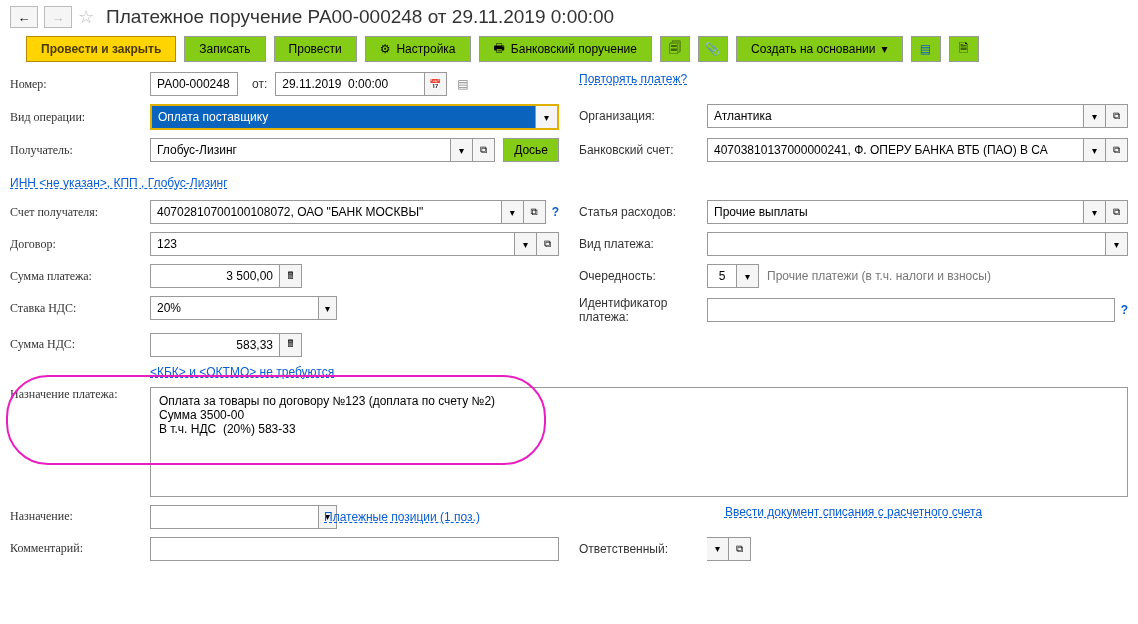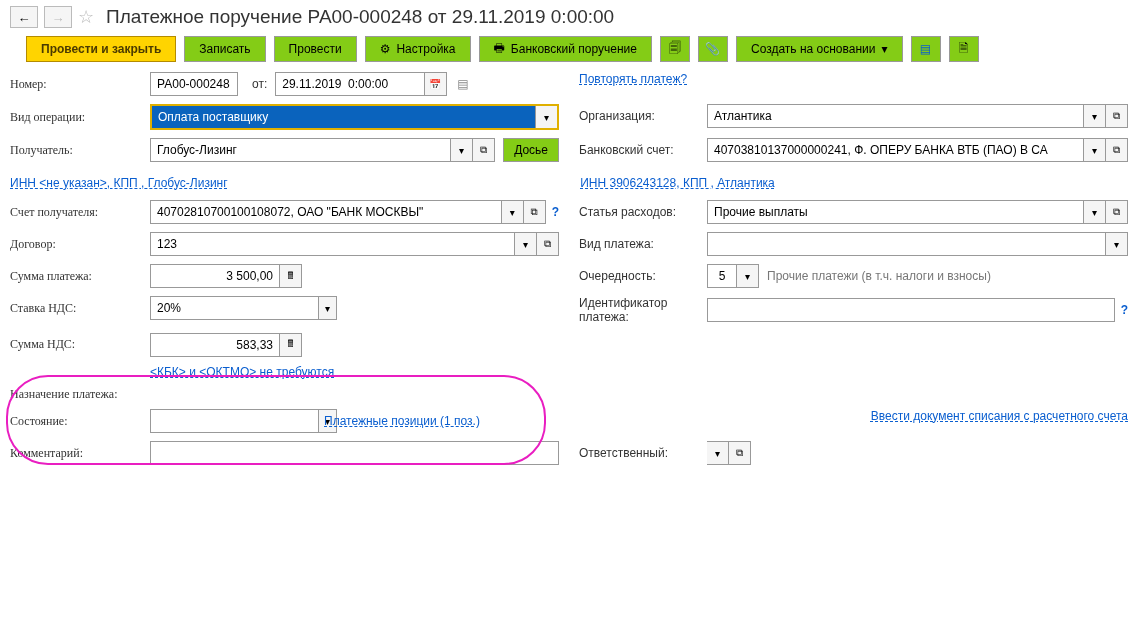--- a/index.html
+++ b/index.html
@@ -256,21 +256,20 @@
         <input class="input" style="flex: 1 1 0%;" value="40703810137000000241, Ф. ОПЕРУ БАНКА ВТБ (ПАО) В СА">
         <button class="dd-btn">▾</button>
         <button class="open-btn">⧉</button>
       </div>
     </div>
   </div>
 </div>
 
 <div class="linkrow">
   <span class="link">ИНН &lt;не указан&gt;, КПП , Глобус-Лизинг</span>
-  <span class="link" style="flex:0 0 49%;">ИНН 3906243128, КПП , Атлантика</span>
 </div>
 
 <div class="cols">
   <div class="col">
     <div class="form-row">
       <span class="label">Счет получателя:</span>
       <div class="field">
         <input class="input" style="flex: 1 1 0%;" value="40702810700100108072, ОАО &quot;БАНК МОСКВЫ&quot;">
         <button class="dd-btn">▾</button>
         <button class="open-btn">⧉</button>
@@ -361,36 +360,39 @@
     </button>
 </div>
 
 <div class="form-row">
   <span class="label"></span>
   <span class="link">&lt;КБК&gt; и &lt;ОКТМО&gt; не требуются</span>
 </div>
 
 <div class="form-row" style="align-items:flex-start;position:relative;">
   <span class="label label2line">Назначение платежа:</span>
+  <textarea class="textarea" id="ta-purpose" style="">Оплата за товары по договору №123 (доплата по счету №2)
+Сумма 3500-00
+В т.ч. НДС  (20%) 583-33</textarea>
   <div class="highlight-oval" style="left:-4px;top:-12px;width:540px;height:90px;"></div>
 </div>
 
 <div class="cols" style="margin-top:4px;">
   <div class="col">
     <div class="form-row">
-      <span class="label">Состояние:</span>
+      <span class="label">Назначение:</span>
       <div class="field" style="max-width:160px;">
         <input class="input" style="flex: 1 1 0%;">
         <button class="dd-btn">▾</button>
       </div>
       <span class="link" style="margin-left:14px;">Платежные позиции (1 поз.)</span>
     </div>
   </div>
   <div class="col">
-    <div class="form-row" style="justify-content:flex-end;">
+    <div class="form-row" style="justify-content:center;">
       <span class="link">Ввести документ списания с расчетного счета</span>
     </div>
   </div>
 </div>
 
 <div class="cols">
   <div class="col">
     <div class="form-row">
       <span class="label">Комментарий:</span>
       <input class="input" style="flex: 1 1 0%;">

